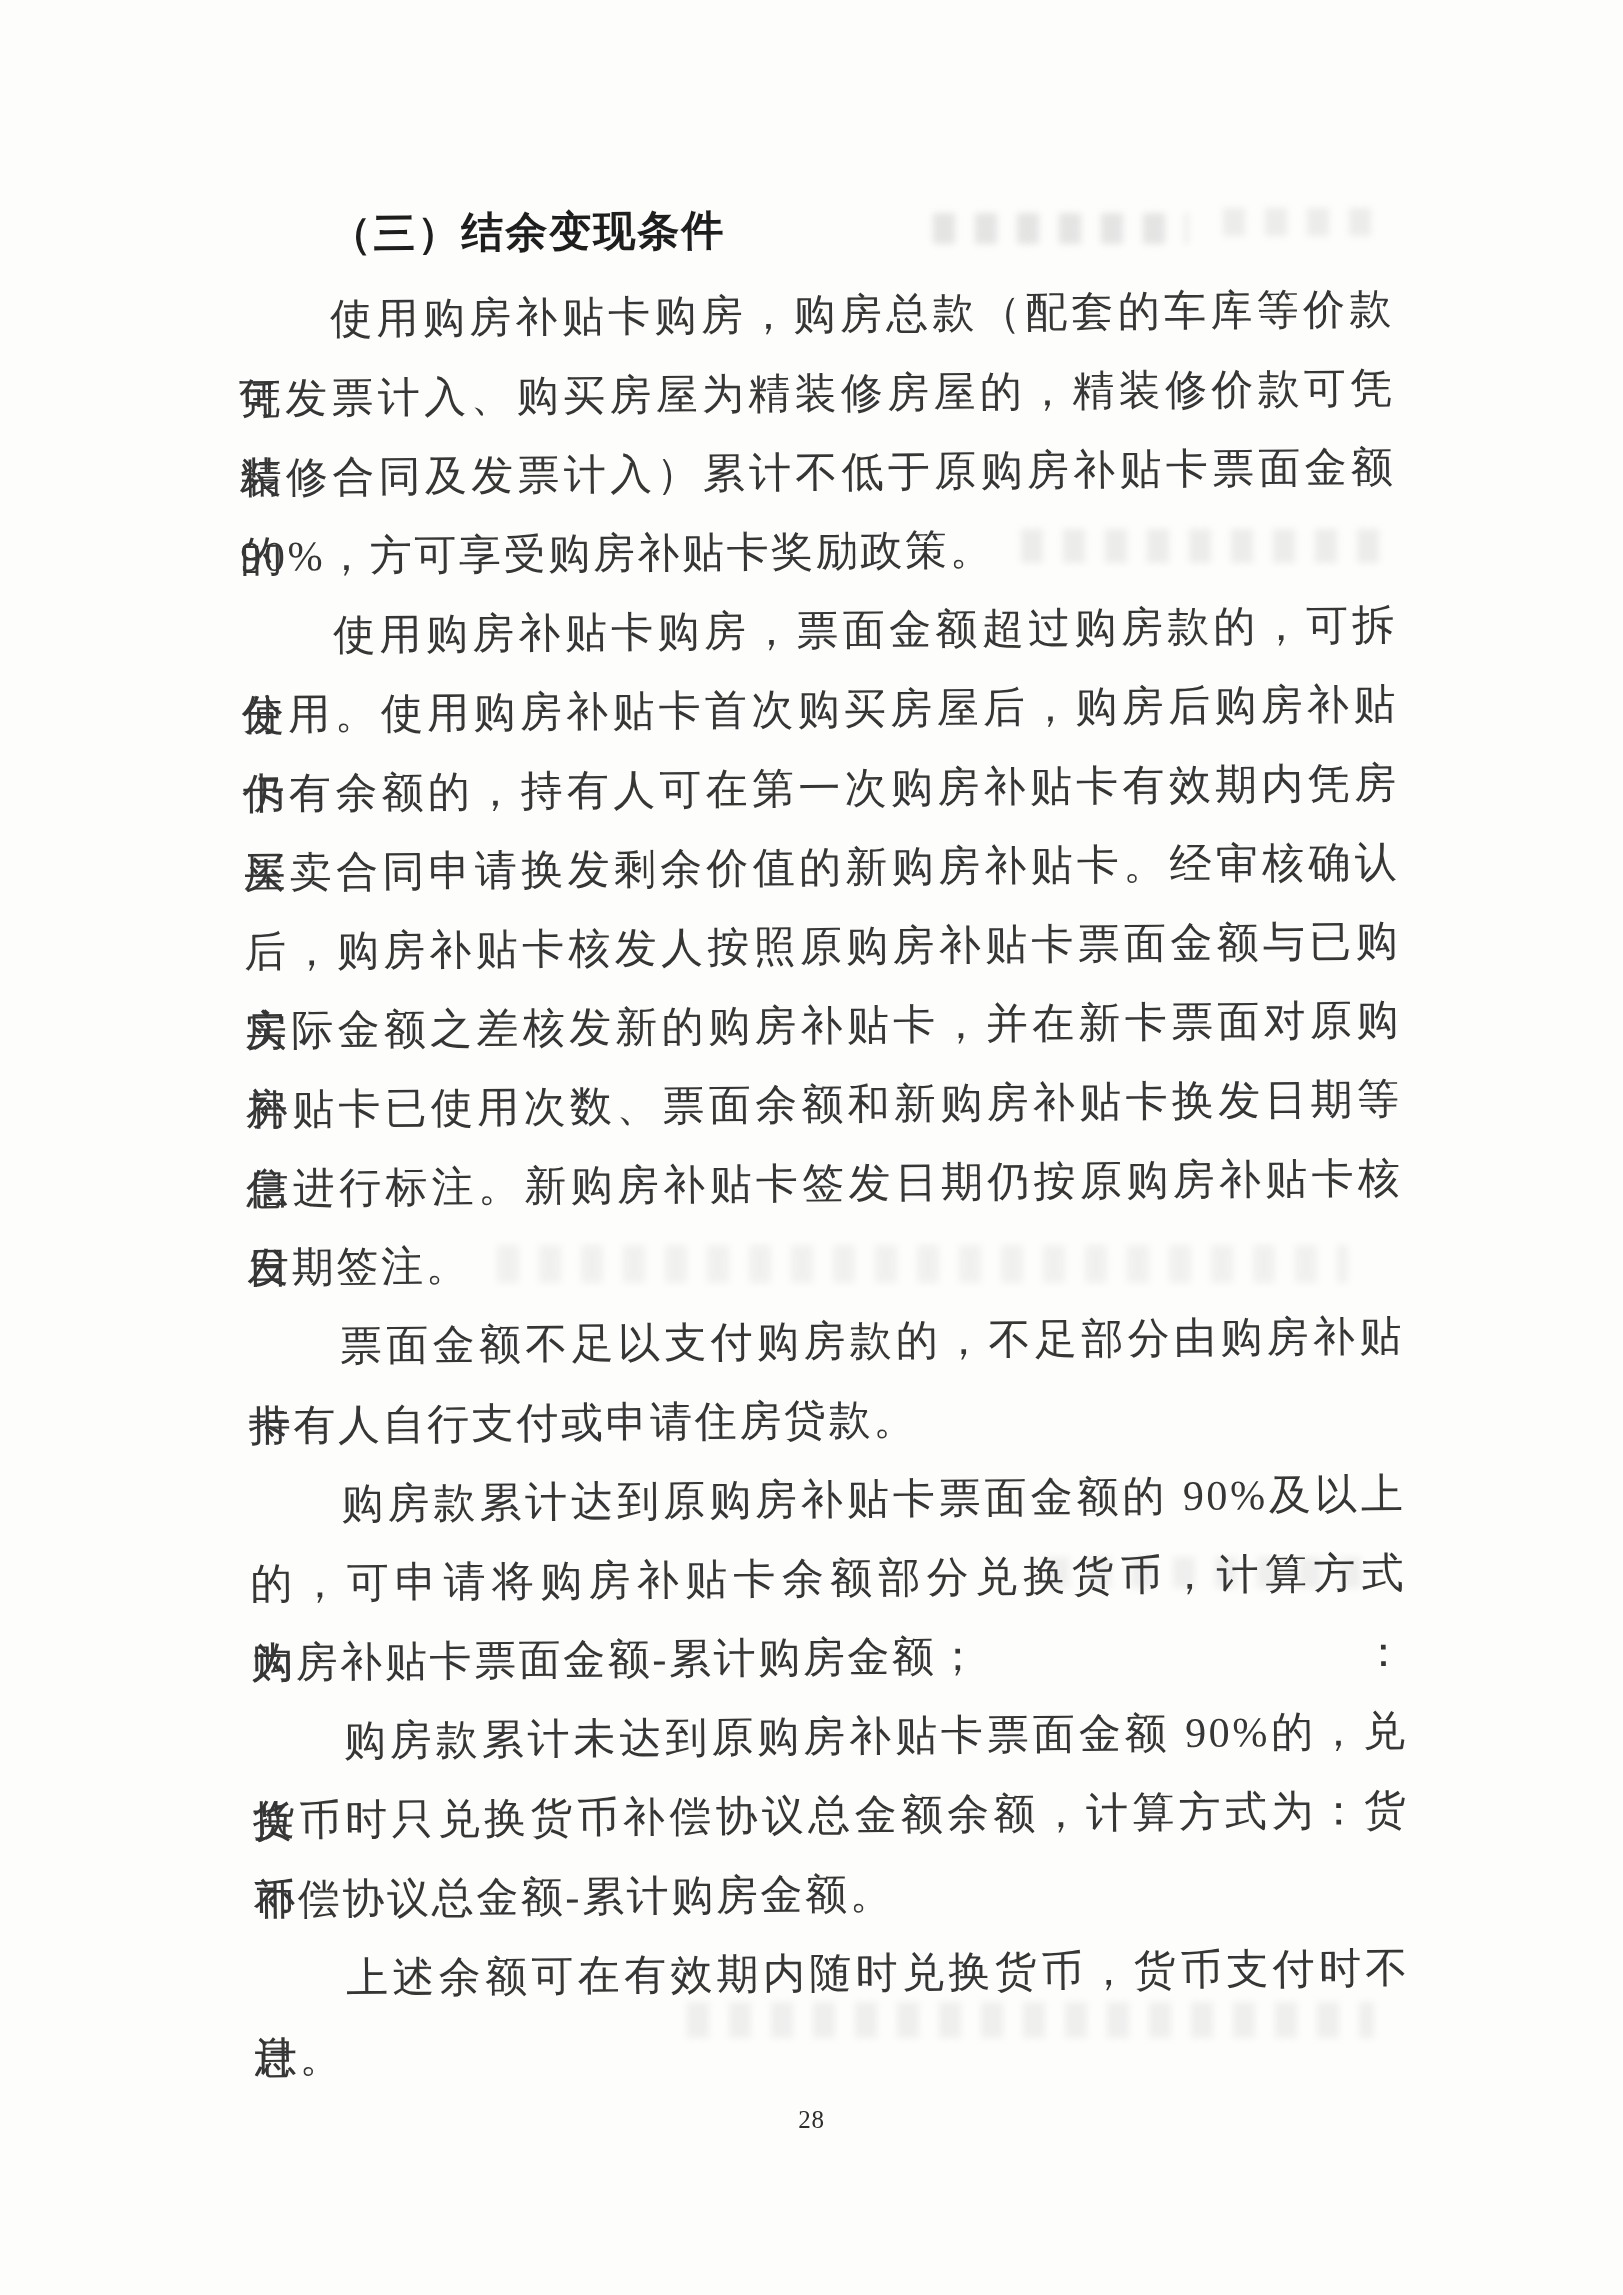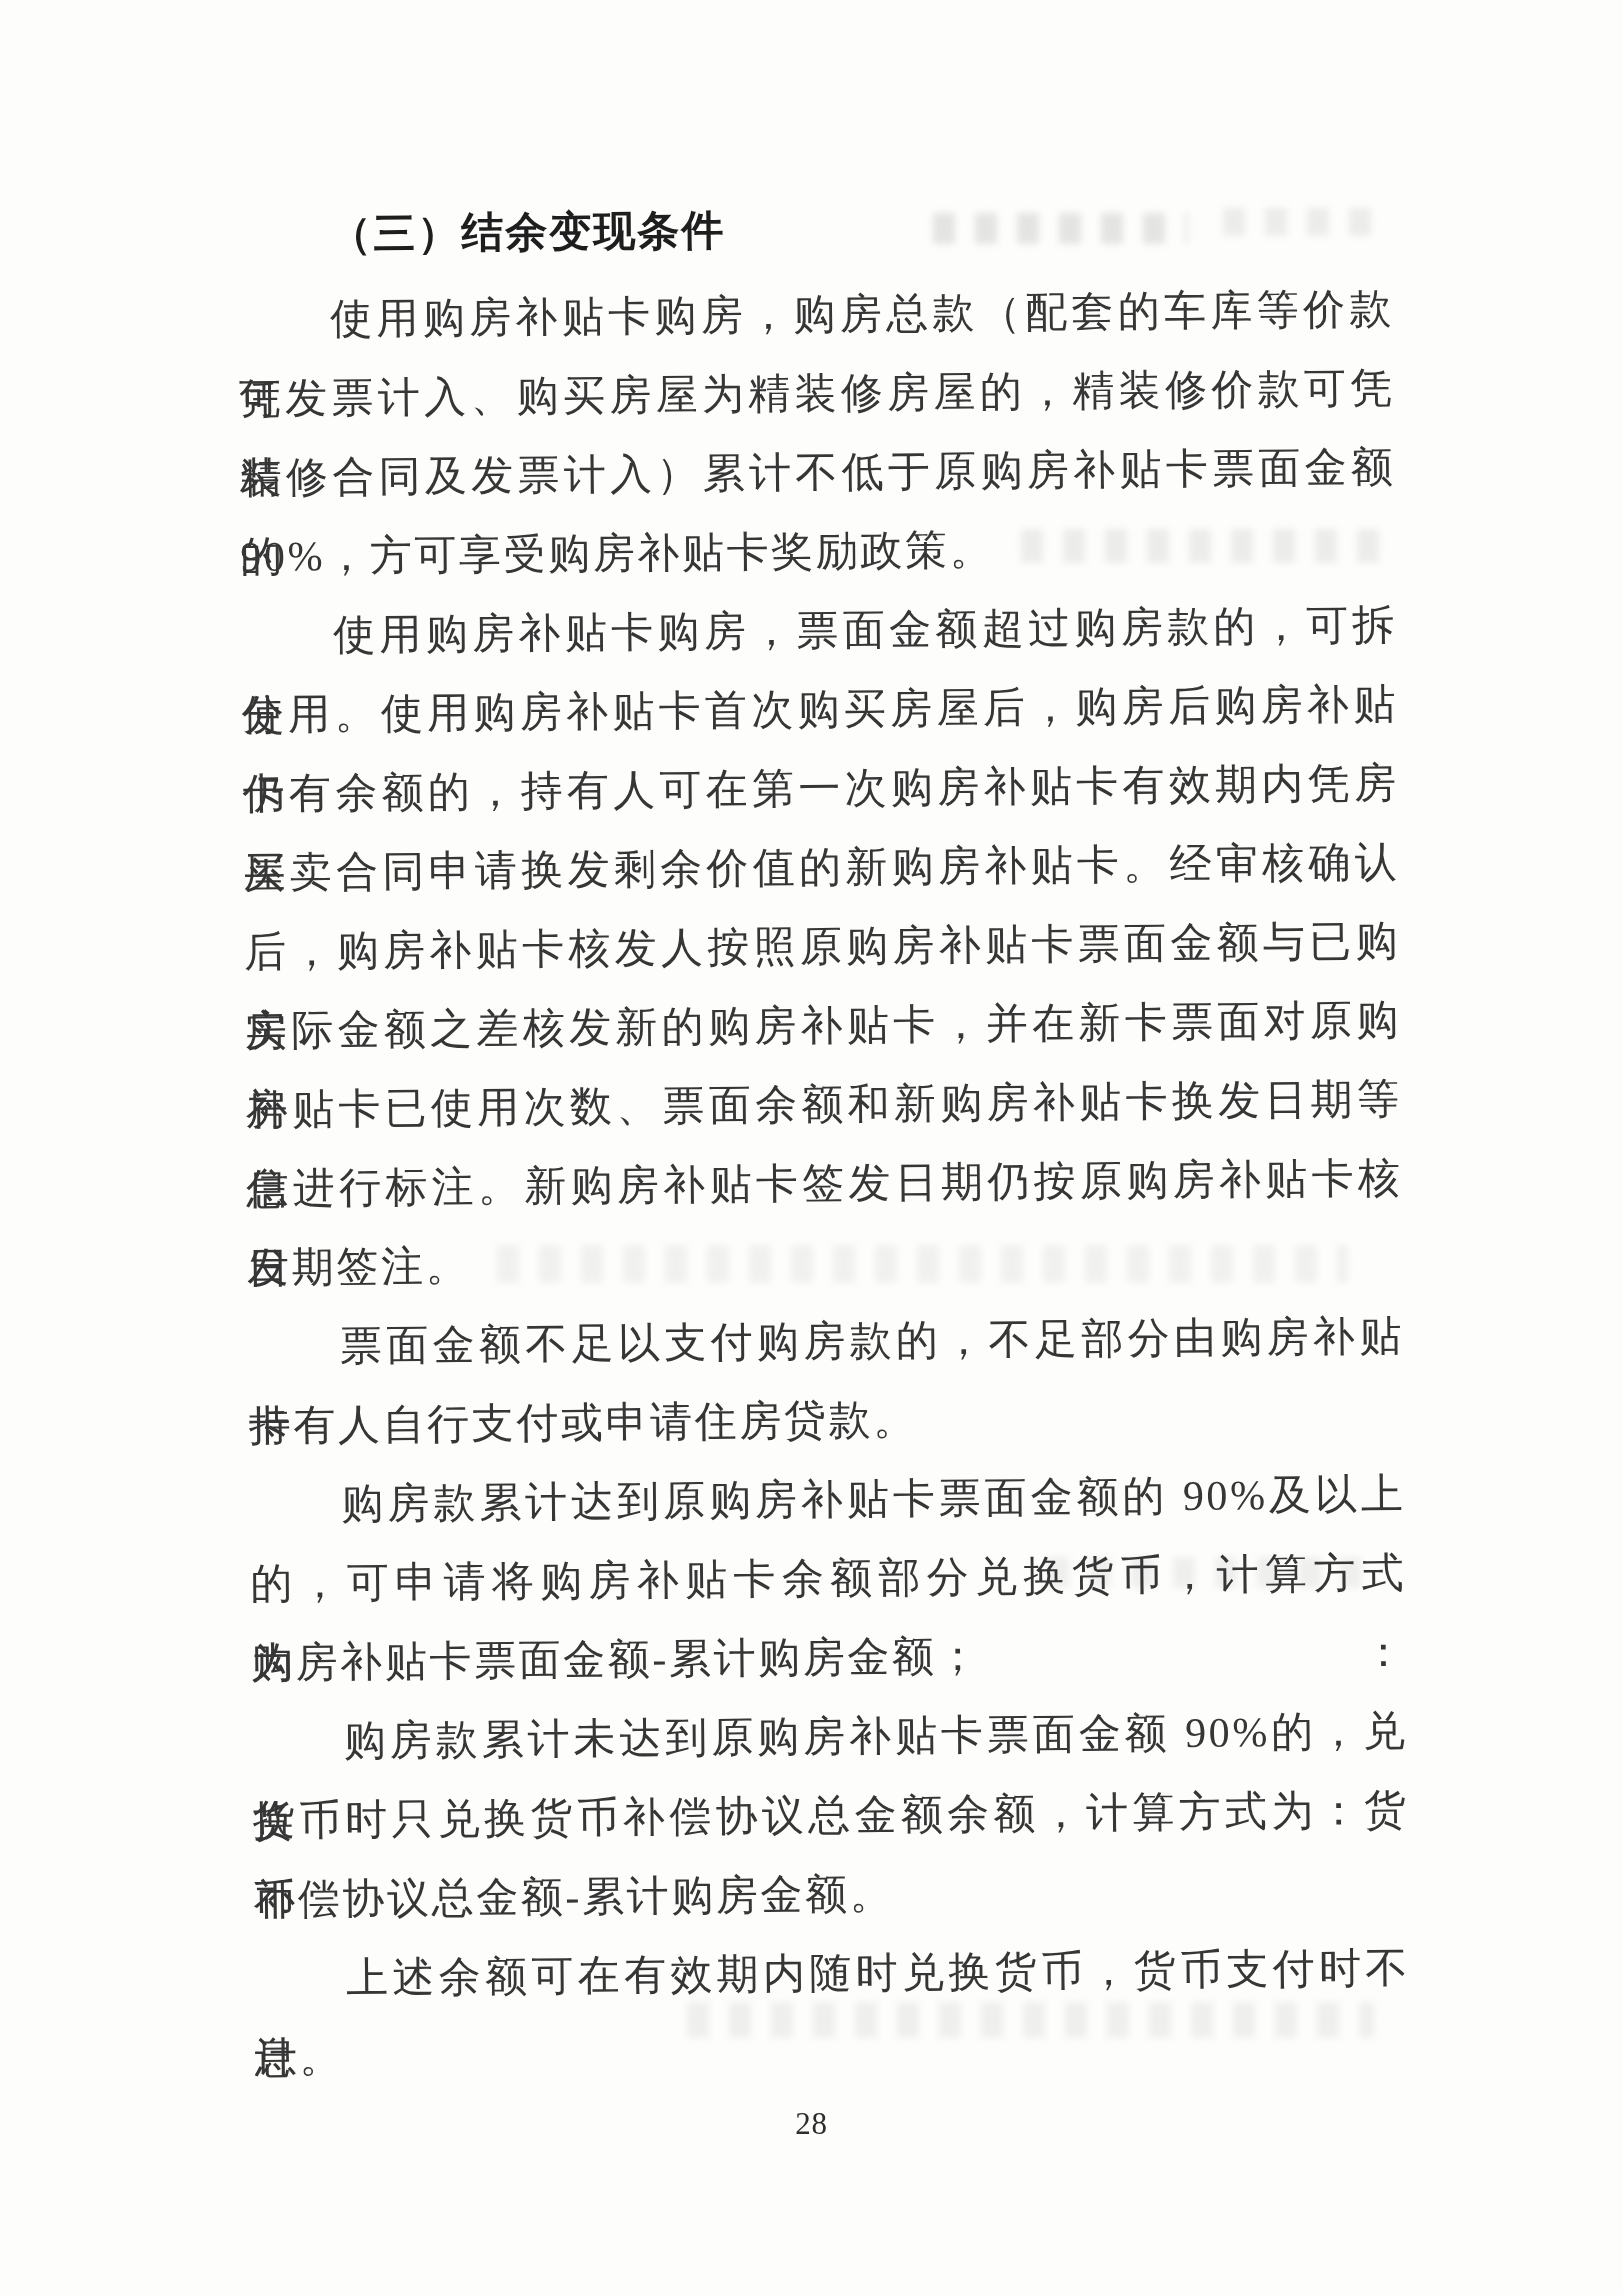--- a/index.html
+++ b/index.html
@@ -62,21 +62,21 @@
   }
   .line.indent { text-indent: 92px; }
   .line.short  { text-align-last: left; }
 
   .pagenum {
     position: absolute;
     left: 0;
     top: 2106px;
     width: 100%;
     text-align: center;
-    font-size: 31px;
+    font-size: 25px;
     letter-spacing: 0.7px;
     color: #2d2d2d;
   }
 </style>
 </head>
 <body>
 
 <div class="page">
 
   <div class="ghost g1"></div>

